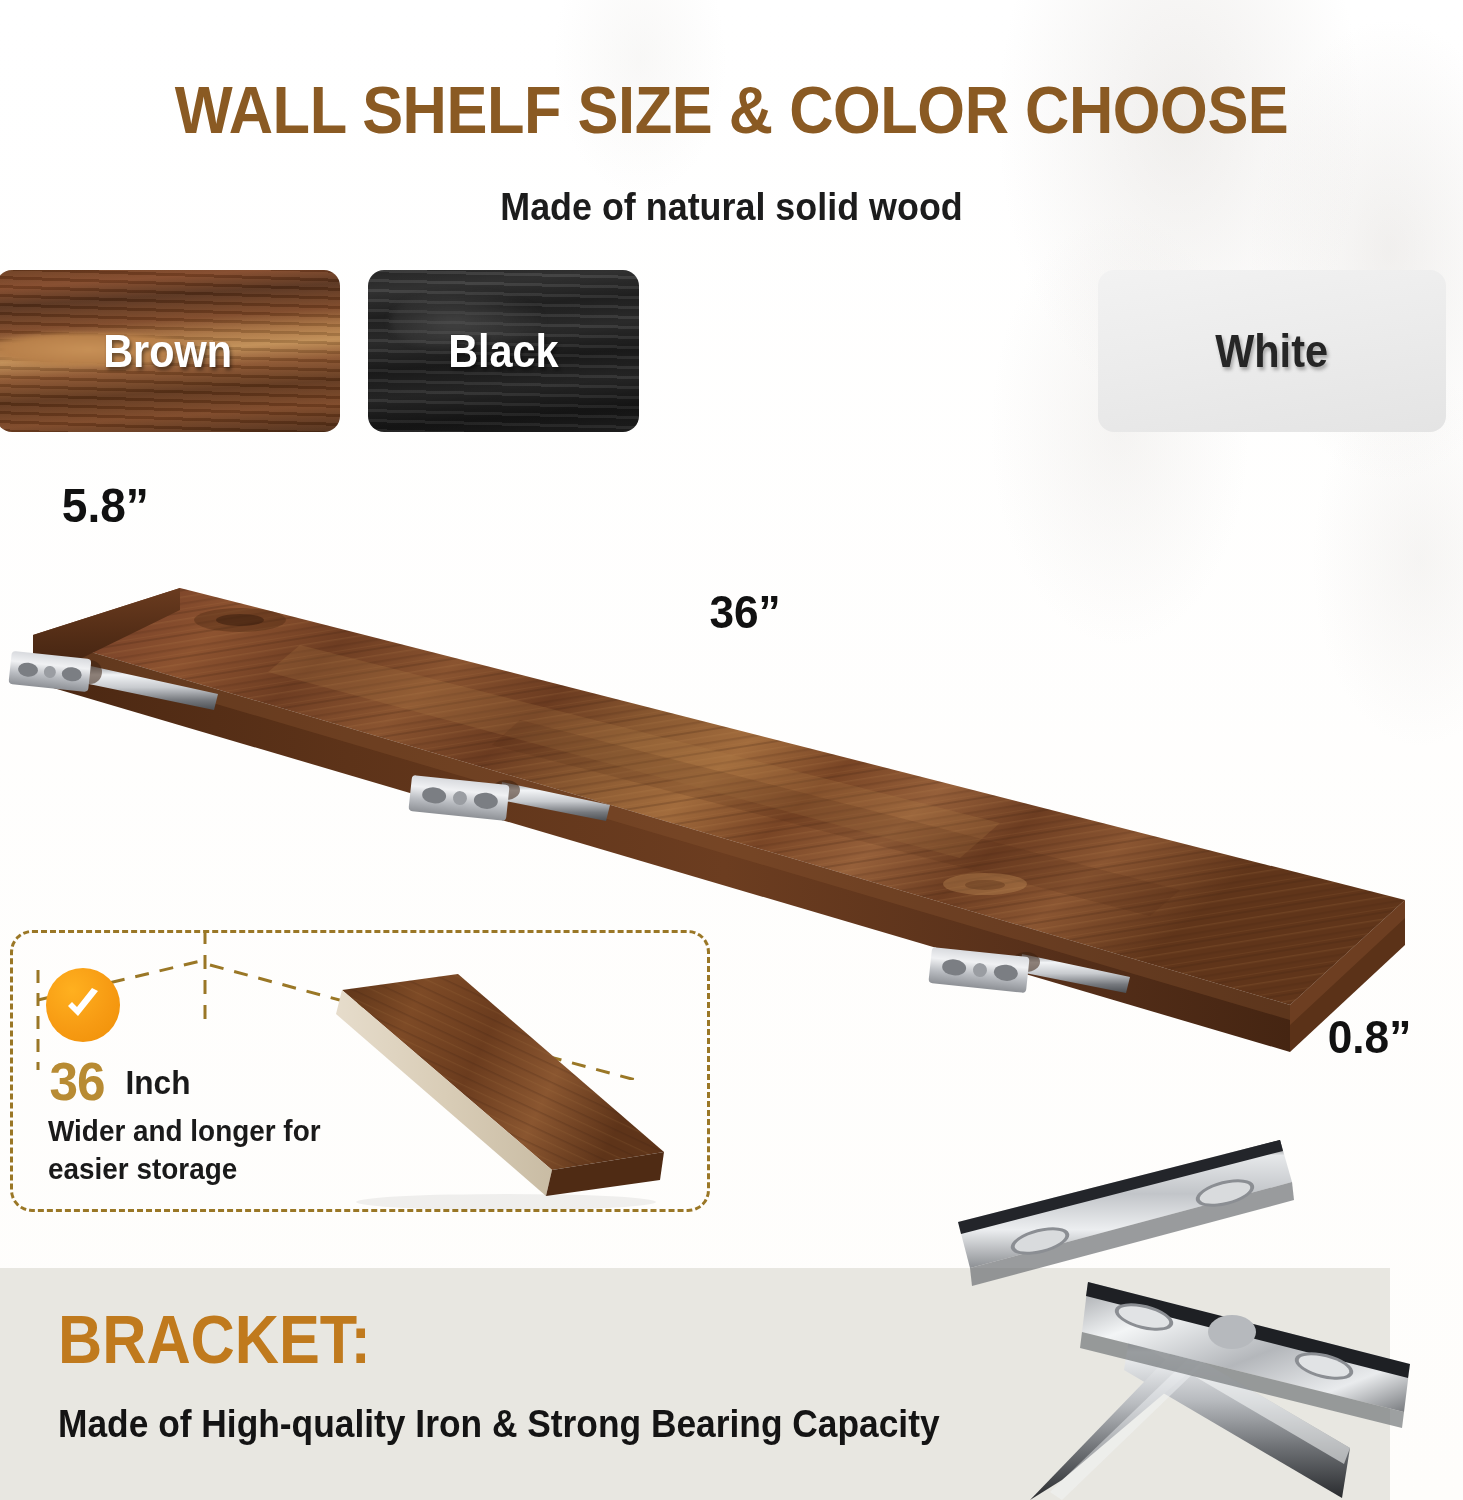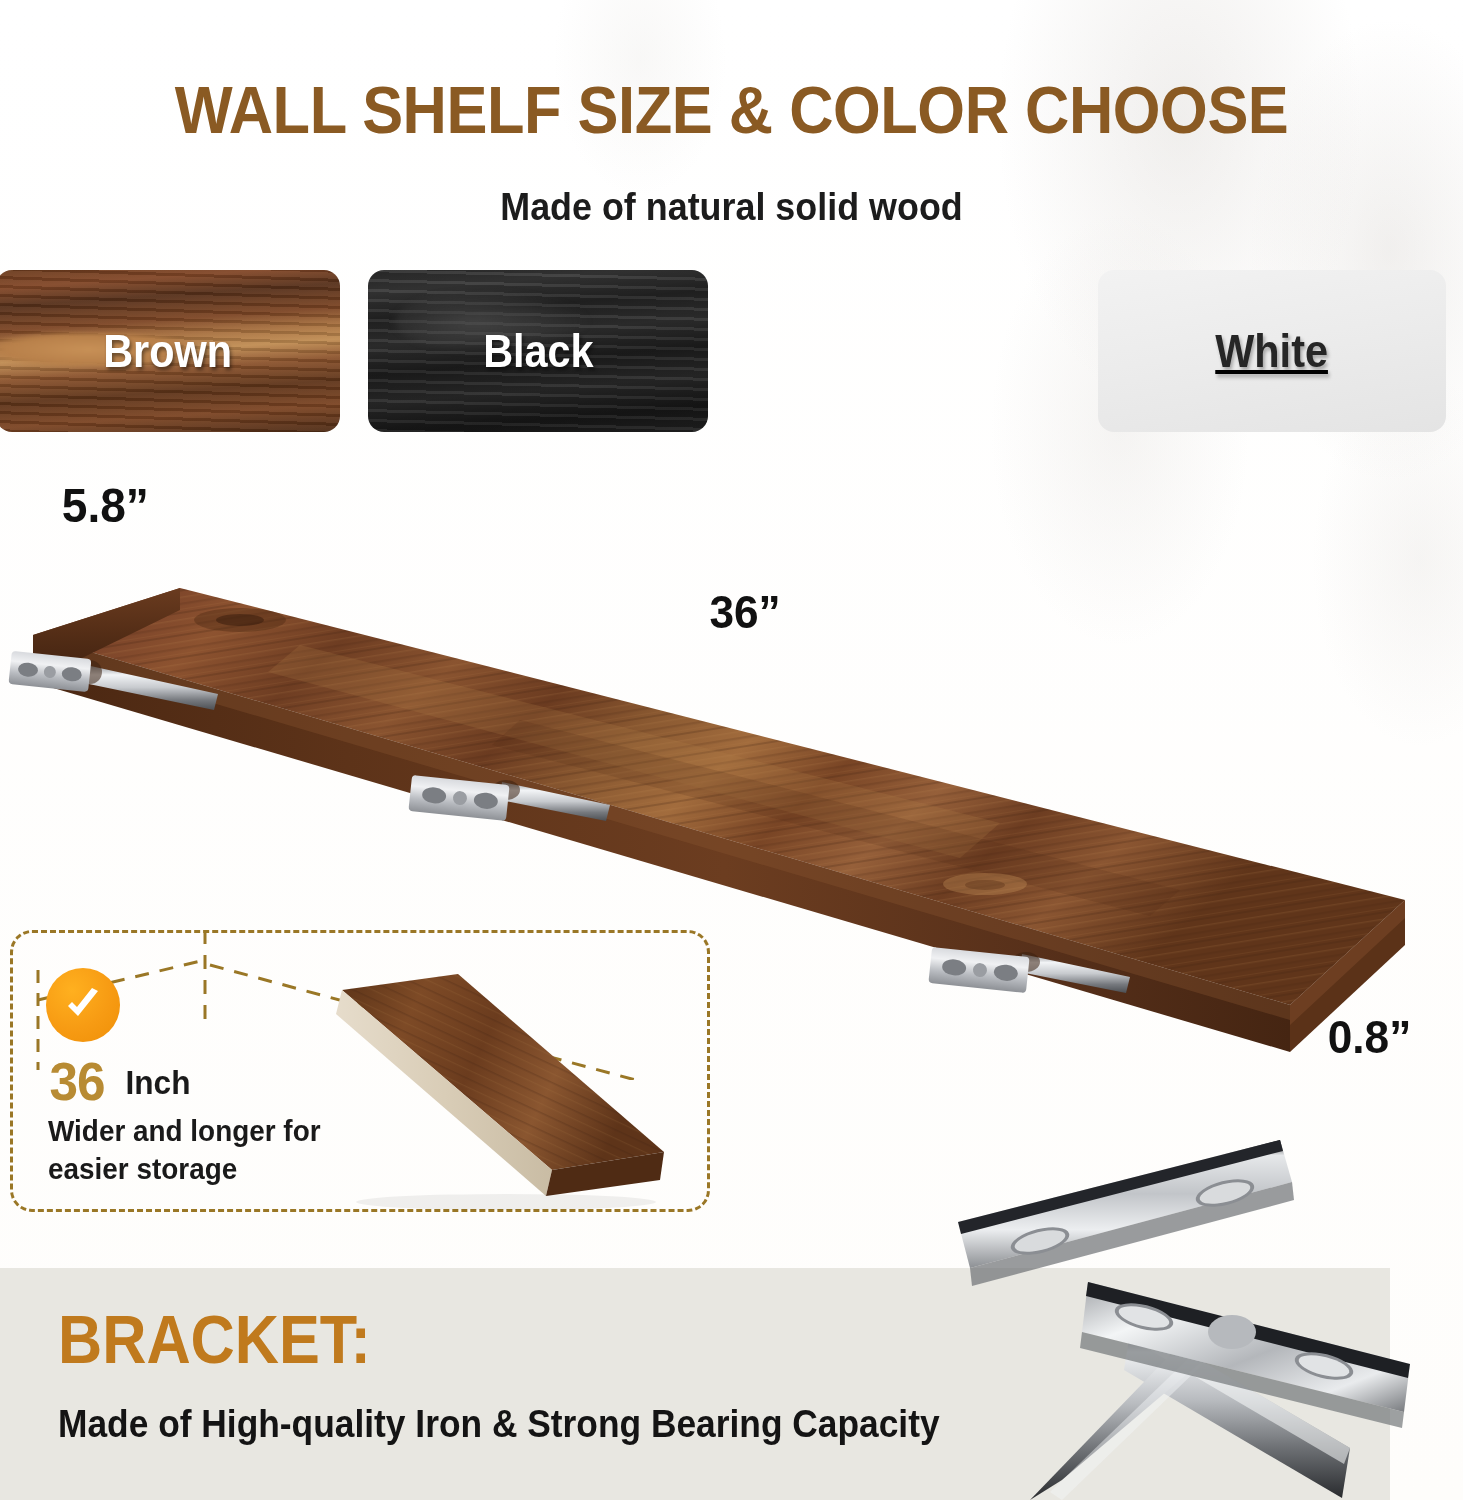--- a/index.html
+++ b/index.html
@@ -66,23 +66,23 @@
     position: absolute;
     top: 0;
     height: 162px;
     border-radius: 16px;
     overflow: hidden;
     display: flex;
     align-items: center;
     justify-content: center;
   }
   .sw-brown  { left: -4px;   width: 344px; }
-  .sw-black  { left: 368px;  width: 340px; }
+  .sw-black  { left: 368px;  width: 271px; }
   .sw-wood   { left: 734px;  width: 336px; }
-  .sw-white  { left: 1098px; width: 348px; text-decoration: underline; }
+  .sw-white  { left: 1098px; width: 348px; }
 
   .sw-brown {
     background:
       repeating-linear-gradient(2deg, rgba(0,0,0,.12) 0 3px, rgba(255,255,255,.05) 3px 9px),
       linear-gradient(176deg,
         #6a3a1d 0%, #824727 10%, #56301a 20%, #7c4524 33%,
         #a8713f 42%, #c08c52 50%, #8a522c 60%,
         #5e3419 72%, #7b4423 85%, #4c2a14 100%);
   }
   .sw-brown::after {

